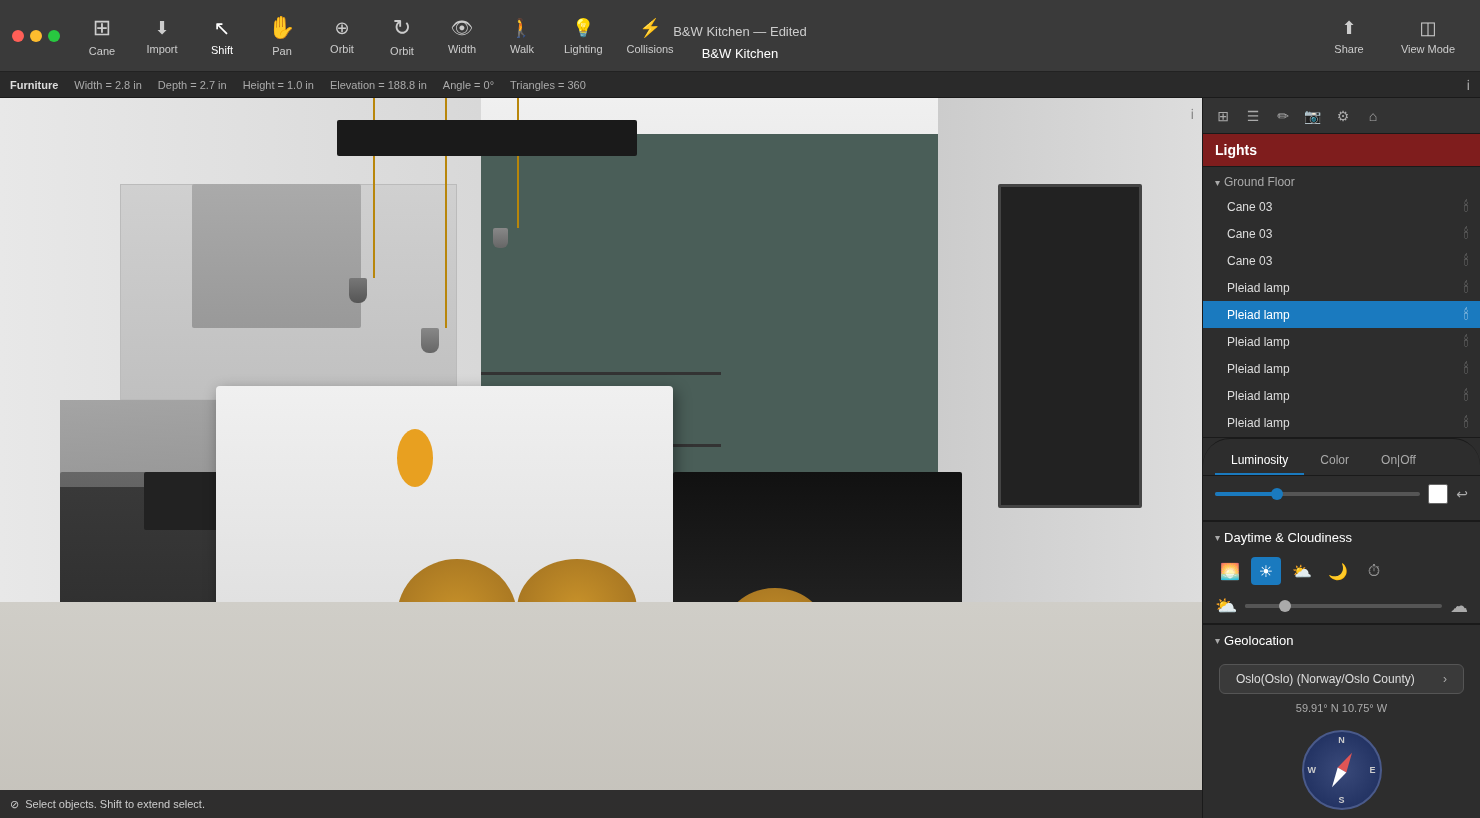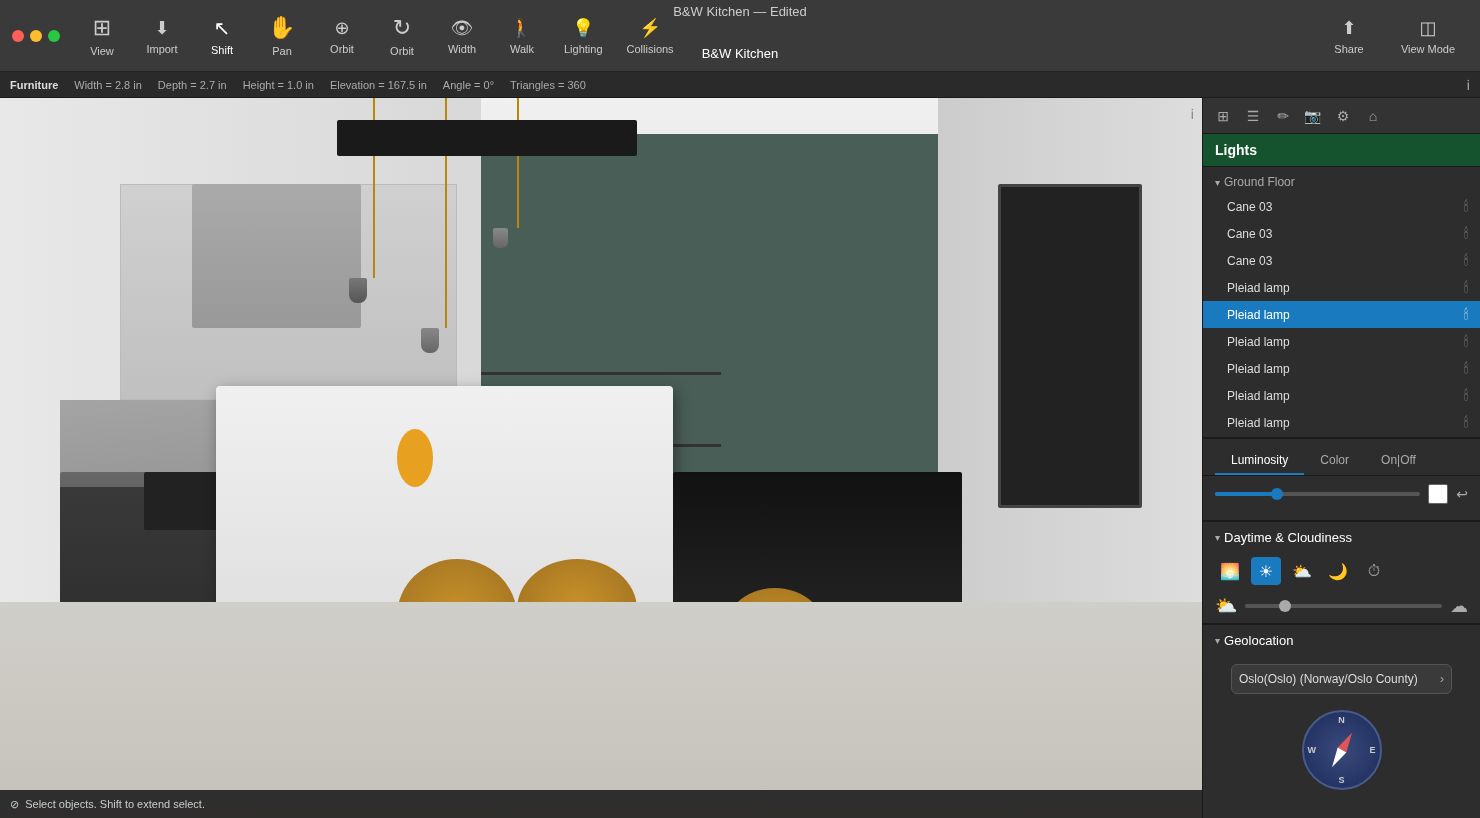--- a/index.html
+++ b/index.html
@@ -49,21 +49,21 @@
     }
     .toolbar-btn .icon { font-size: 22px; }
     .toolbar-btn.active { color: #fff; }
 
     .app-title {
       position: absolute;
       left: 50%;
       transform: translateX(-50%);
       font-size: 13px;
       color: #ccc;
-      top: 4px;
+      top: 24px;
     }
     .project-title {
       position: absolute;
       left: 50%;
       transform: translateX(-50%);
       font-size: 13px;
       font-weight: 500;
       color: #fff;
       bottom: 10px;
     }
@@ -159,21 +159,21 @@
       cursor: pointer;
       color: #aaa;
       font-size: 14px;
     }
 
     .lights-header {
       padding: 8px 12px;
       font-size: 14px;
       font-weight: 600;
       color: #fff;
-      background: #14532d;
+      background: #7f1d1d;
     }
 
     .floor-section {
       padding: 4px 0;
     }
     .floor-label {
       padding: 4px 12px;
       font-size: 12px;
       color: #aaa;
       display: flex;
@@ -195,20 +195,21 @@
       background: #1a7abf;
       color: #fff;
     }
     .light-item-name { flex: 1; }
     .light-item-icon { font-size: 14px; color: #aaa; }
     .light-item.active .light-item-icon { color: #fff; }
 
     .light-controls {
       border-top: 1px solid #1a1a1a;
       padding: 8px 0;
+      border-radius: 27px;
     }
     .light-tabs {
       display: flex;
       border-bottom: 1px solid #1a1a1a;
       padding: 0 12px;
       gap: 0;
     }
     .light-tab {
       padding: 6px 16px;
       font-size: 12px;
@@ -300,25 +301,25 @@
     .geo-section {
       padding: 4px 12px;
     }
     .geo-btn {
       display: flex;
       align-items: center;
       justify-content: space-between;
       background: #3a3a3a;
       border: 1px solid #555;
       border-radius: 6px;
-      padding: 7px 7px;
+      padding: 7px 16px;
       cursor: pointer;
       font-size: 12px;
       color: #ddd;
-      margin: 4px 16px;
+      margin: 4px 4px;
     }
     .geo-btn .arrow { color: #aaa; }
     .geo-coords {
       font-size: 11px;
       color: #aaa;
       text-align: center;
       padding: 4px 0;
     }
 
     .compass-container {
@@ -420,21 +421,21 @@
   <div class="traffic-lights">
     <div class="traffic-light tl-red"></div>
     <div class="traffic-light tl-yellow"></div>
     <div class="traffic-light tl-green"></div>
   </div>
 
   <div class="toolbar-left">
 
     <div class="toolbar-btn">
       <span class="icon">⊞</span>
-      <span>View</span>
+      <span>Cane</span>
     </div>
 
     <div class="toolbar-btn">
       <span class="icon" style="font-size:18px;">⬇</span>
       <span>Import</span>
     </div>
 
     <div class="toolbar-btn active">
       <span class="icon" style="font-size:20px;">↖</span>
       <span>Shift</span>
@@ -489,21 +490,21 @@
       <span>View Mode</span>
     </div>
   </div>
 </div>
 
 <div class="infobar">
   <span style="font-weight:700; color:#ddd;">Furniture</span>
   <span>Width = 2.8 in</span>
   <span>Depth = 2.7 in</span>
   <span>Height = 1.0 in</span>
-  <span>Elevation = 167.5 in</span>
+  <span>Elevation = 188.8 in</span>
   <span>Angle = 0°</span>
   <span>Triangles = 360</span>
   <span style="margin-left:auto; font-size:14px; cursor:pointer;">ℹ</span>
 </div>
 
 <div class="main-content">
 
   <div class="viewport">
     <div class="kitchen-scene">
 
@@ -694,20 +695,21 @@
       <div class="section-header">
         <span class="chevron">▾</span>
         <span>Geolocation</span>
       </div>
 
       <div class="geo-section">
         <div class="geo-btn">
           <span>Oslo(Oslo) (Norway/Oslo County)</span>
           <span class="arrow">›</span>
         </div>
+        <div class="geo-coords">59.91° N   10.75° W</div>
       </div>
 
       <div class="compass-container">
         <div class="compass">
           <div class="compass-labels">
             <span class="compass-n">N</span>
             <span class="compass-s">S</span>
             <span class="compass-e">E</span>
             <span class="compass-w">W</span>
           </div>

